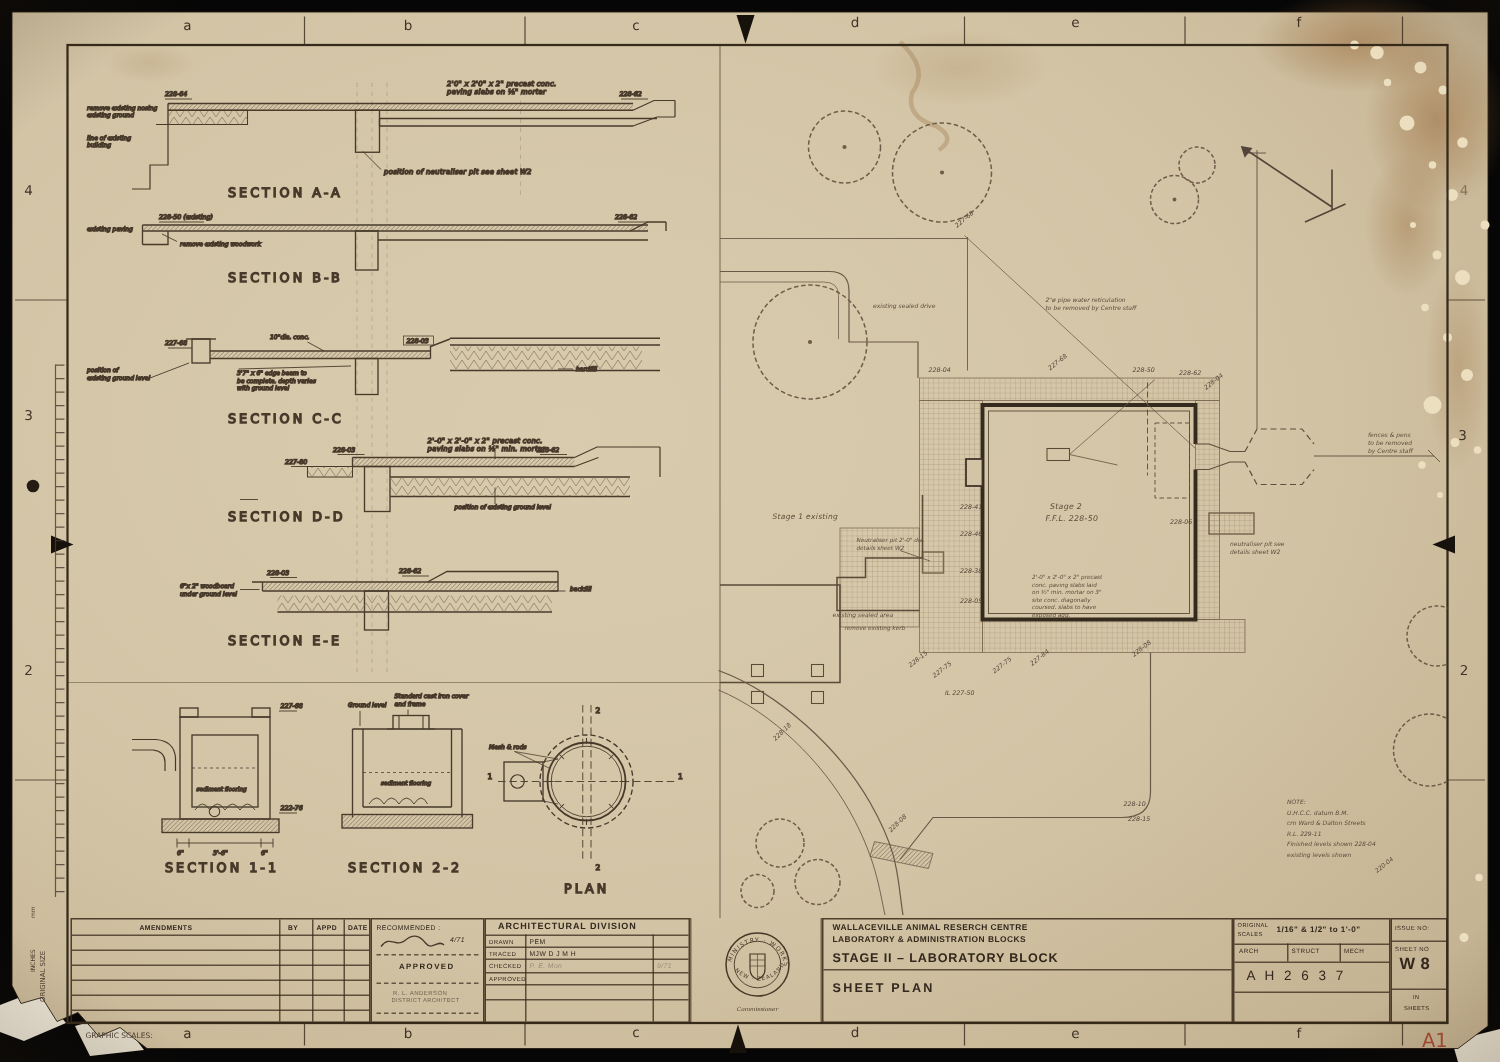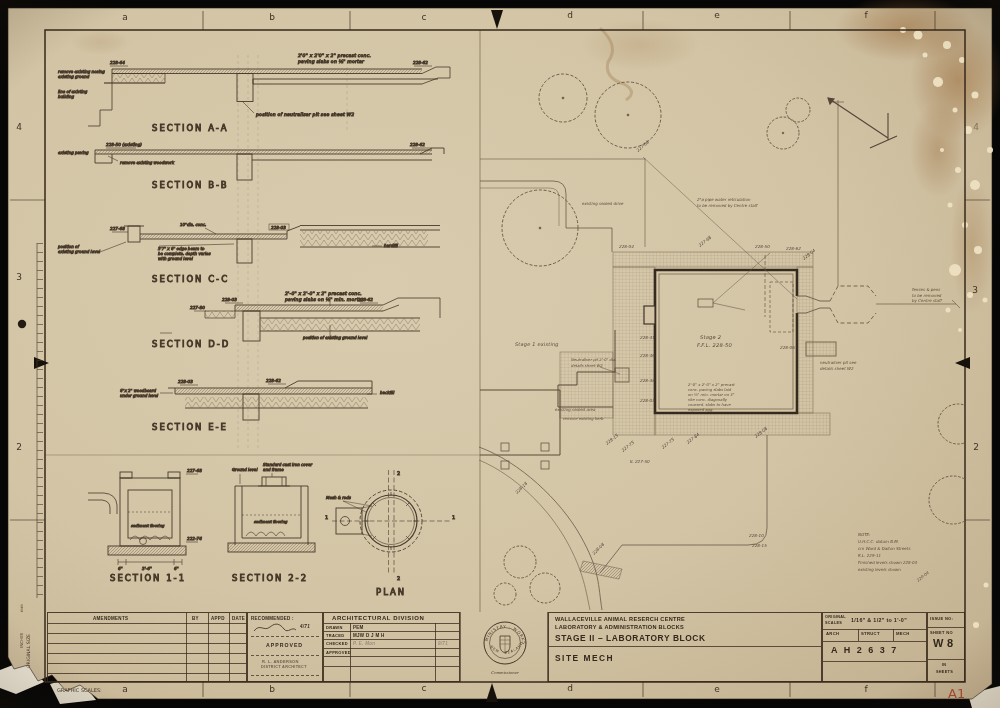--- a/index.html
+++ b/index.html
@@ -15,21 +15,21 @@
   .lvl{font:italic 4.2px "DejaVu Sans",sans-serif;fill:#54453a;}
   .tiny{font:4.5px "DejaVu Sans",sans-serif;fill:#4a3a2e;}
   .red{font:13px "DejaVu Sans",sans-serif;fill:#a84b33;}
   
   #tb{position:absolute;left:47px;top:612px;width:918px;height:70px;color:#33281d;}
   #tb,.cell{box-sizing:border-box;}
   .abs{position:absolute;}
   .cell{position:absolute;top:0;height:70px;border:1px solid rgba(55,40,25,.85);}
   .hline{position:absolute;left:0;right:0;height:0;border-top:1px solid rgba(55,40,25,.75);}
   .vline{position:absolute;top:0;bottom:0;width:0;border-left:1px solid rgba(55,40,25,.75);}
-  .lab{position:absolute;font-size:4.5px;letter-spacing:.3px;white-space:nowrap;font-weight:bold;}
+  .lab{position:absolute;font-size:4.5px;letter-spacing:.3px;white-space:nowrap;}
   .dash{border-top:1px dashed rgba(55,40,25,.7);}
   .pencil{color:#9a8d79;font-style:italic;}
 </style>
 </head>
 <body>
 
 <div id="stage">
 <svg id="art" width="1000" height="708" viewBox="0 0 1000 708">
   <defs>
     <radialGradient id="pg" cx="0.38" cy="0.4" r="0.85">
@@ -525,21 +525,21 @@
       </text>
       <text x="44" y="62" text-anchor="middle" font-size="3.8" font-style="italic" fill="#5a4a38" style="font-family:'DejaVu Serif',serif;">Commissioner</text>
     </svg>
   </div>
 
   <div class="cell" style="left:501px;width:274px;">
     <div class="lab" style="left:6px;top:3px;font-size:5.6px;font-weight:bold;">WALLACEVILLE   ANIMAL   RESERCH   CENTRE</div>
     <div class="lab" style="left:6px;top:11px;font-size:5.6px;font-weight:bold;">LABORATORY   &amp;   ADMINISTRATION   BLOCKS</div>
     <div class="lab" style="left:6px;top:20px;font-size:8.4px;font-weight:bold;letter-spacing:.6px;">STAGE  II  –  LABORATORY  BLOCK</div>
     <div class="hline" style="top:33px"></div>
-    <div class="lab" style="left:6px;top:40px;font-size:8.4px;font-weight:bold;letter-spacing:1.5px;">SITE   MECH</div>
+    <div class="lab" style="left:6px;top:40px;font-size:8.4px;font-weight:bold;letter-spacing:1.5px;">SHEET   PLAN</div>
   </div>
 
   <div class="cell" style="left:775px;width:105px;">
     <div class="lab" style="left:2px;top:2px;font-size:3.8px;">ORIGINAL</div>
     <div class="lab" style="left:2px;top:8px;font-size:3.8px;">SCALES</div>
     <div class="lab" style="left:28px;top:4px;font-size:5.4px;font-weight:bold;">1/16" &amp; 1/2" to 1'-0"</div>
     <div class="hline" style="top:16px"></div>
     <div class="vline" style="left:35px;top:16px;height:12px;bottom:auto;"></div>
     <div class="vline" style="left:70px;top:16px;height:12px;bottom:auto;"></div>
     <div class="lab" style="left:3px;top:18px;font-size:4.2px;">ARCH</div>

